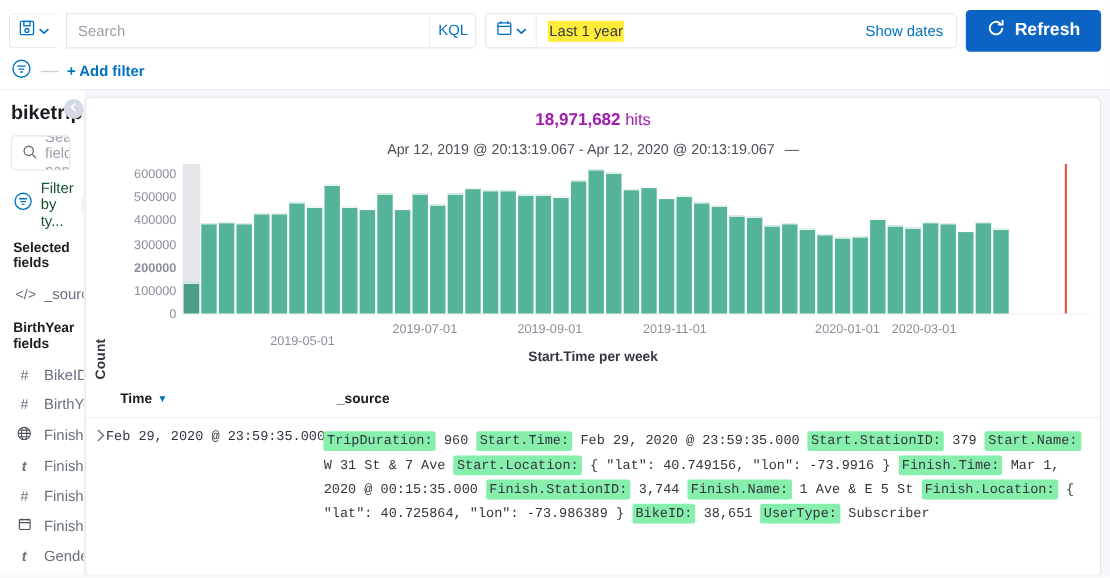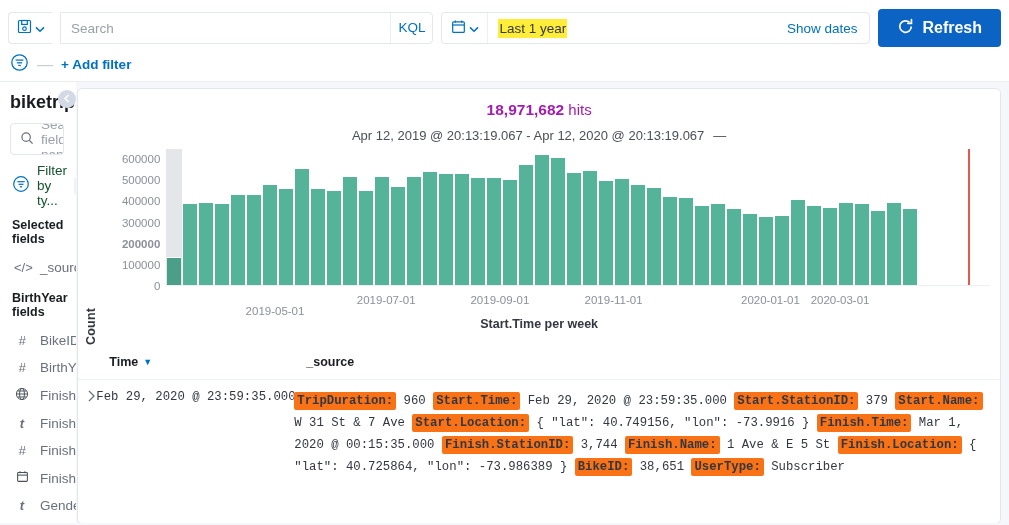--- a/index.html
+++ b/index.html
@@ -192,21 +192,21 @@
   .td-expand { width: 22px; padding-left: 9px; color: #6a717d; font-size: 13px; }
   .td-time {
     width: 198px; font-family: "Liberation Mono", monospace;
     font-size: 12.3px; color: #343741; white-space: nowrap;
   }
   .td-source {
     flex: 1 1 auto; font-family: "Liberation Mono", monospace;
     font-size: 12.3px; line-height: 22px; color: #343741;
     word-break: break-word; padding-right: 8px;
   }
-  .fkey { background: #f97316; border-radius: 2px; padding: 2px 3px; font-weight: bold; }
+  .fkey { background: #86efac; border-radius: 2px; padding: 2px 3px; }
 </style>
 </head>
 <body>
 
 <div class="app">
 
   <div class="querybar">
     <div class="saved-query-btn">
       <span>
         <svg width="15" height="15" viewBox="0 0 16 16" fill="none" stroke="#0071c2" stroke-width="1.3">

